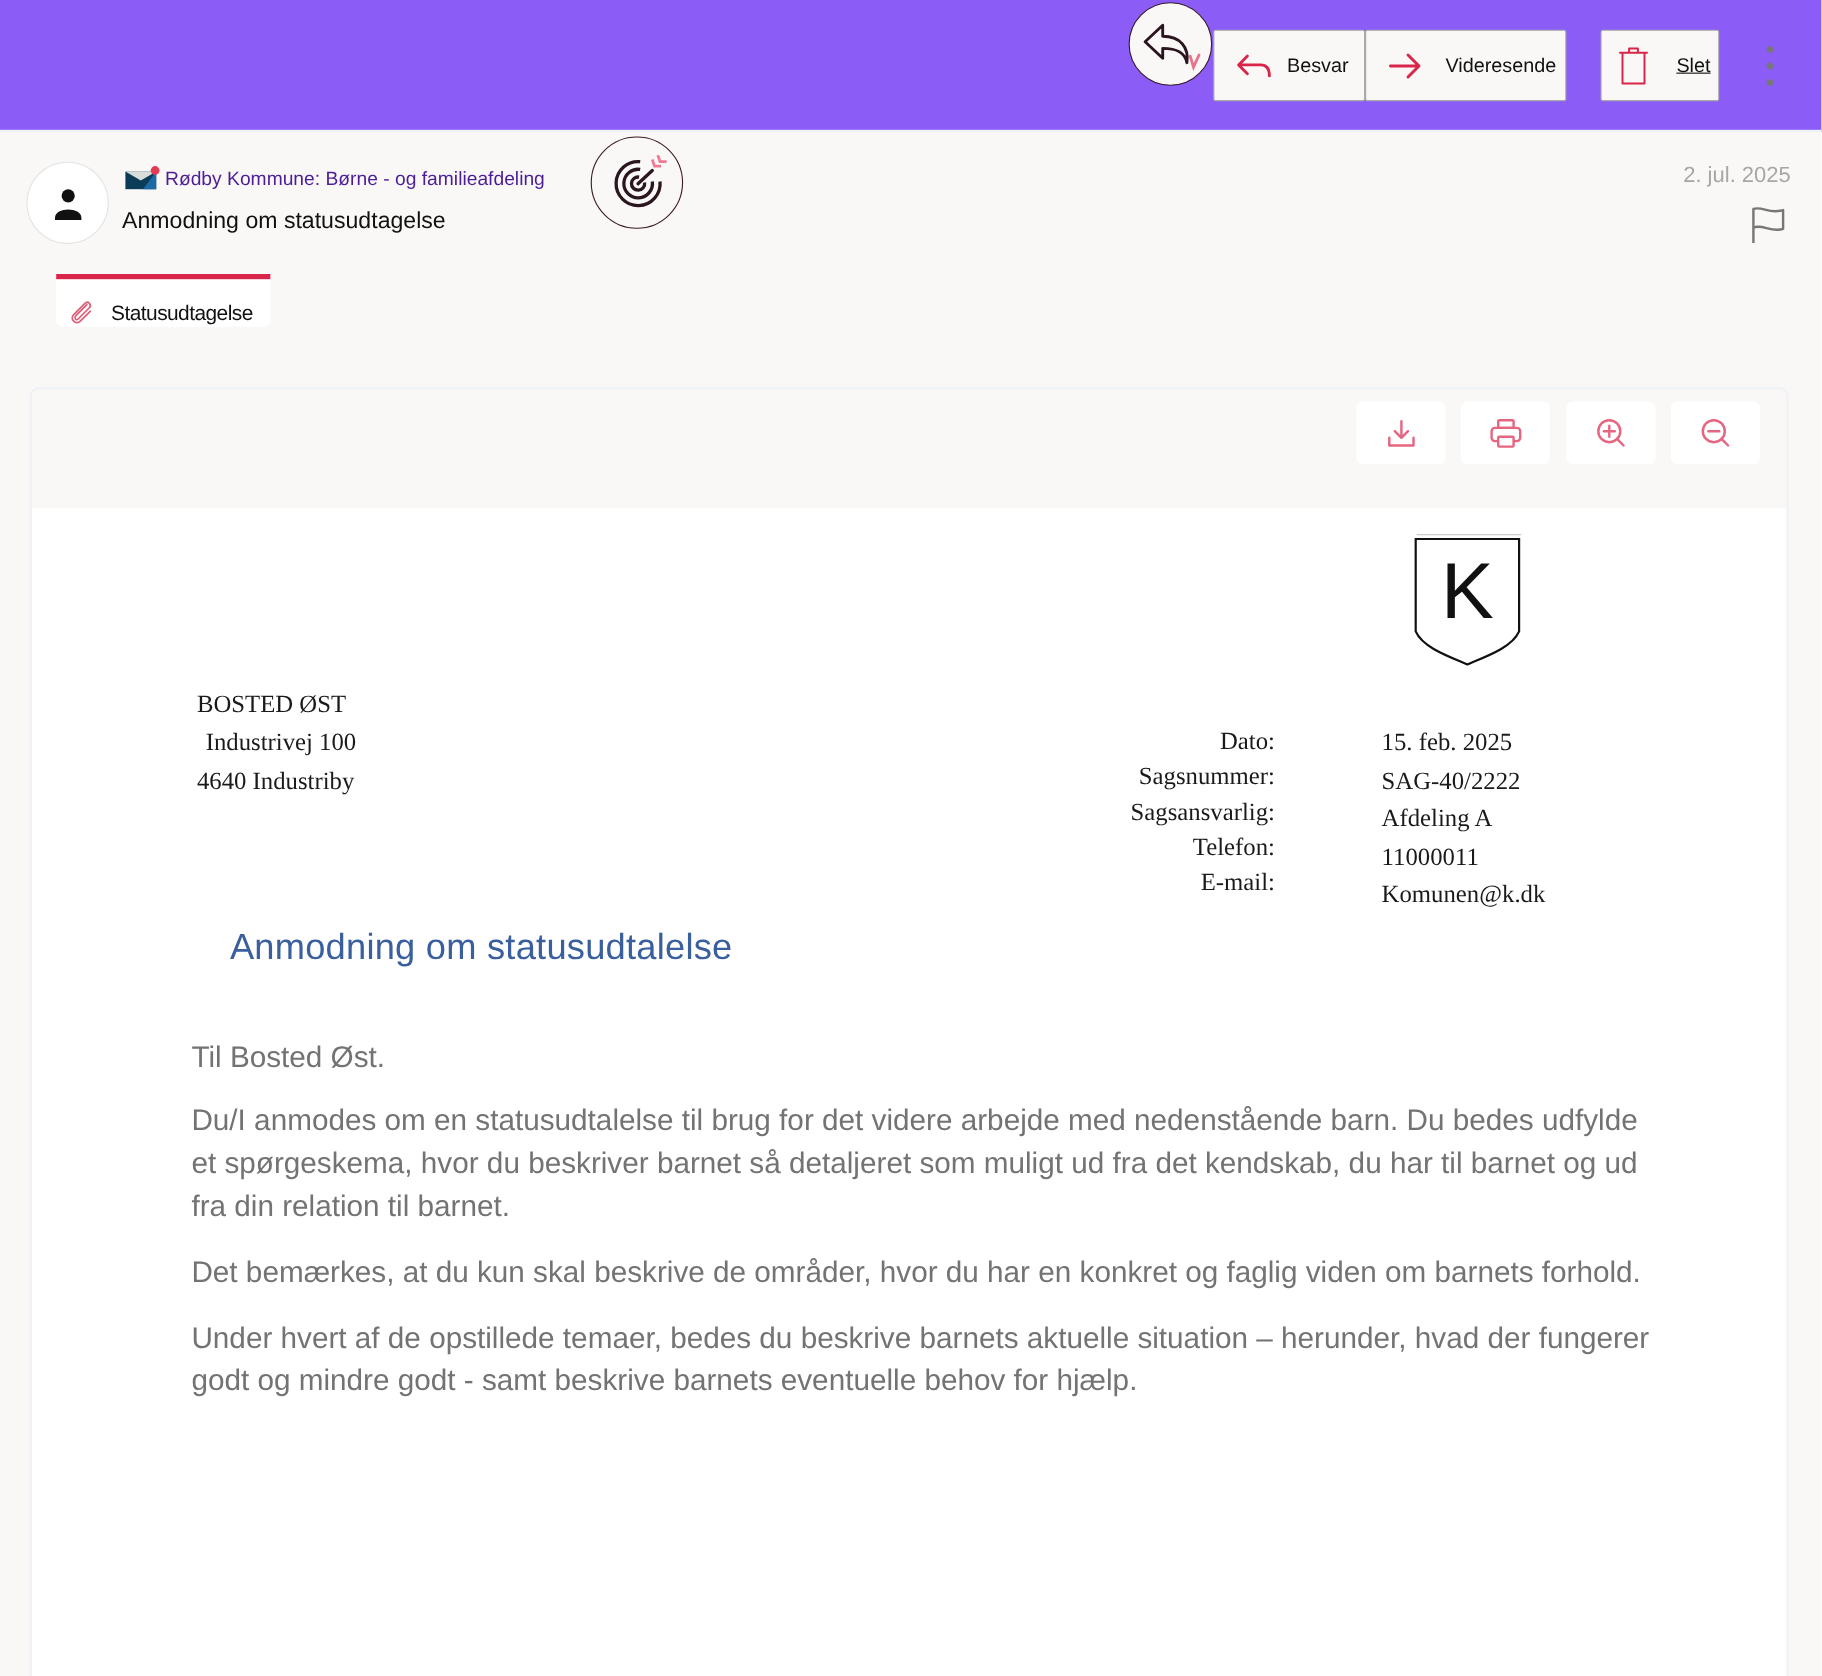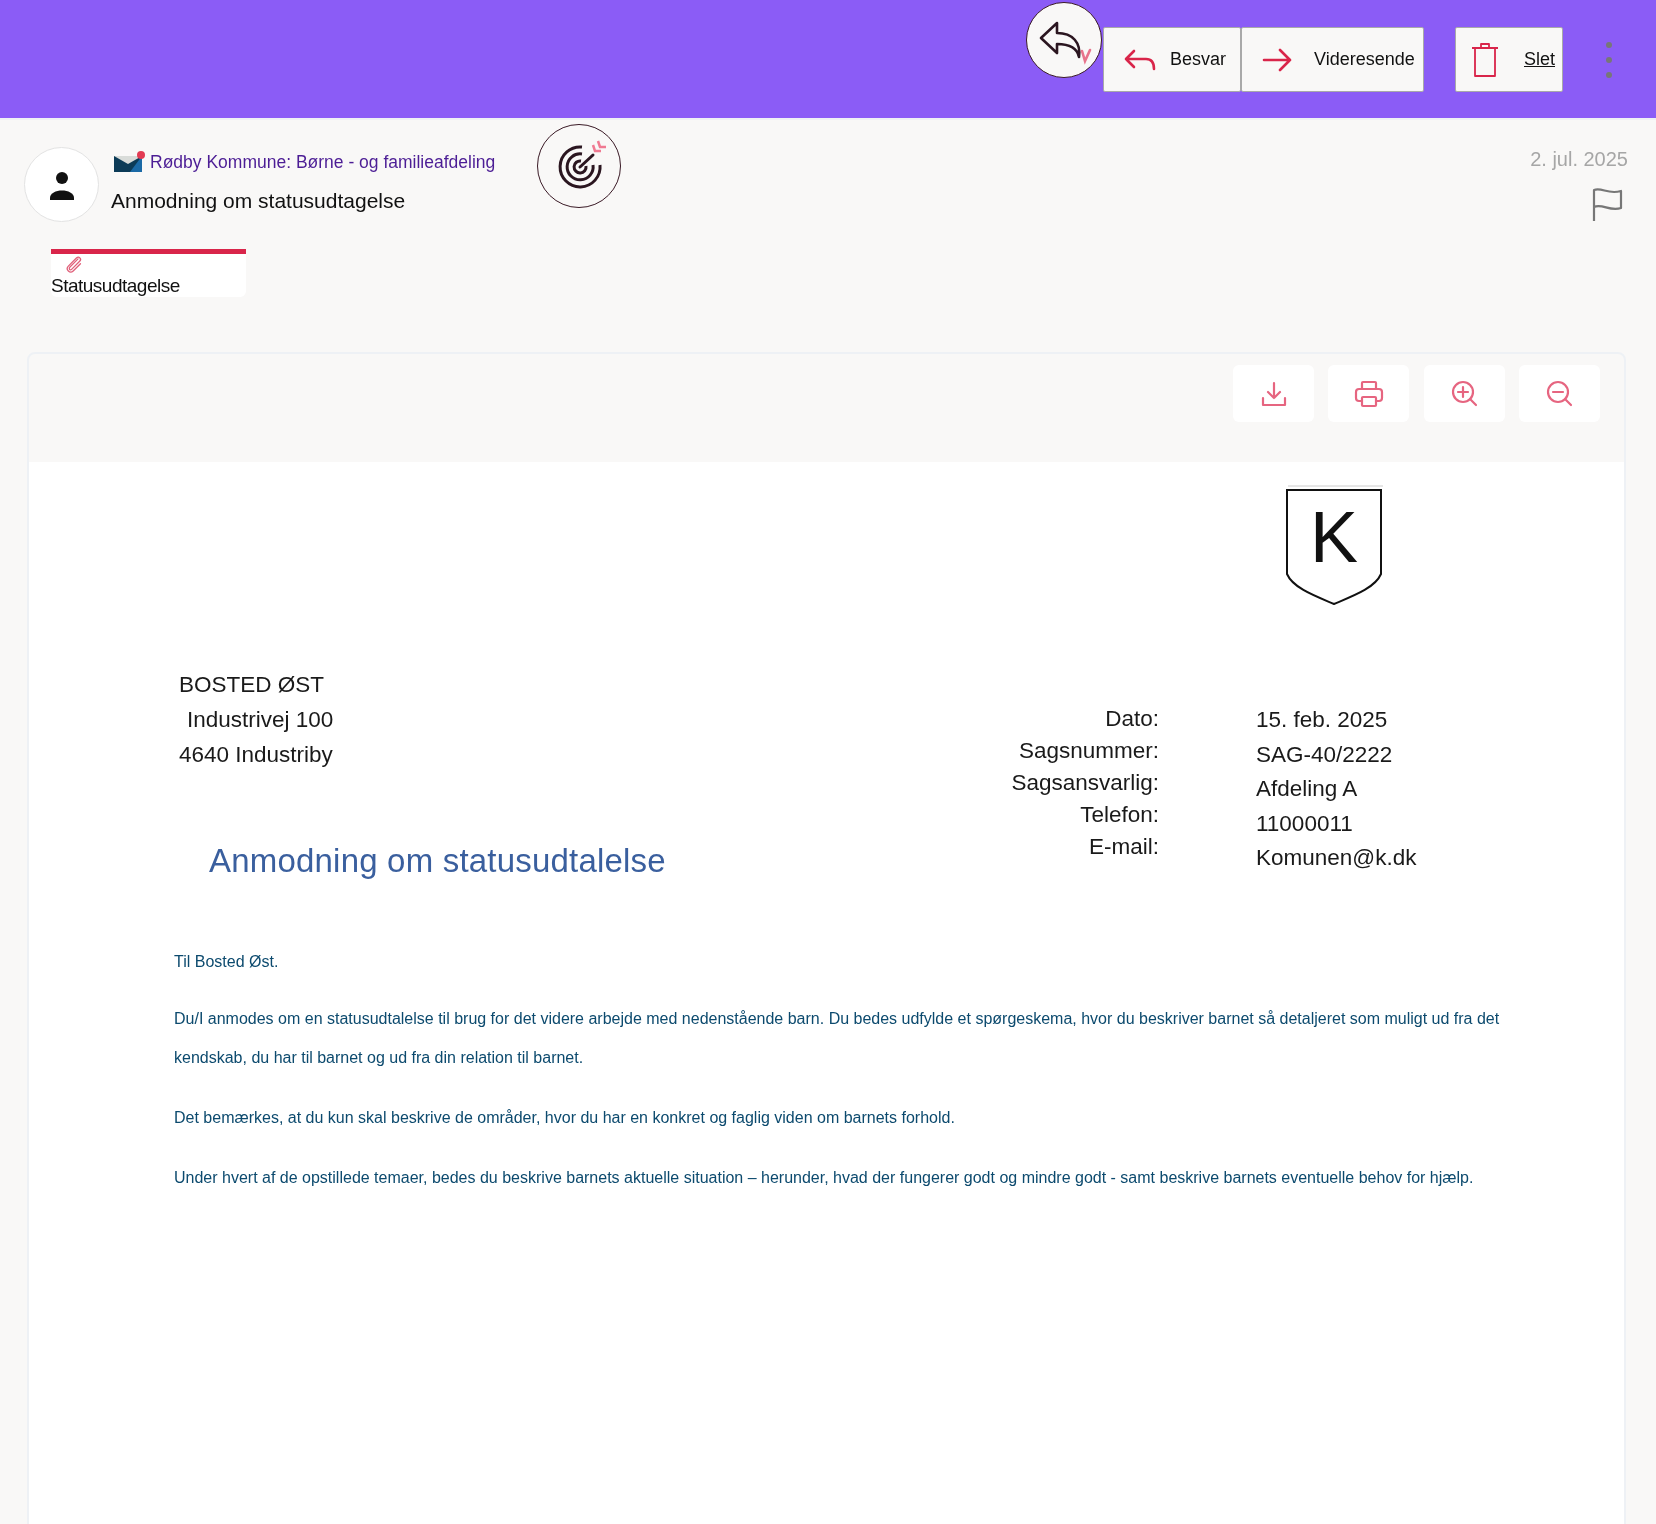--- a/index.html
+++ b/index.html
@@ -13,34 +13,34 @@
   .btn svg { flex:none; }
   .more { position:absolute; left:1600px; top:42px; width:18px; height:36px; display:flex; flex-direction:column; align-items:center; justify-content:space-between; }
   .more span { width:6px; height:6px; border-radius:50%; background:#777; }
 
   .avatar { position:absolute; left:24px; top:147px; width:75px; height:75px; border-radius:50%; background:#fff; border:1.5px solid #e3e3e3; box-sizing:border-box; }
   .sender { position:absolute; left:112px; top:150px; font-size:17.5px; color:#4c1d95; display:flex; align-items:center; gap:4px; }
   .subject { position:absolute; left:111px; top:189px; font-size:21px; color:#111; }
   .date { position:absolute; right:28px; top:148px; font-size:20px; color:#a6a6a6; }
   .flag { position:absolute; left:1592px; top:188px; }
 
-  .tab { position:absolute; left:51px; top:249px; width:195px; height:48px; background:#fff; border-radius:0 0 6px 6px; border-top:5px solid #d9254a; box-sizing:border-box; display:flex; align-items:flex-start; font-size:19px; letter-spacing:-0.5px;flex-direction:column; }
+  .tab { position:absolute; left:51px; top:249px; width:195px; height:48px; background:#fff; border-radius:0 0 6px 6px; border-top:5px solid #d9254a; box-sizing:border-box; display:flex; align-items:flex-end; font-size:19px; letter-spacing:-0.5px; }
   .tab svg { margin:0 14px 0 10px; }
 
   .viewer { position:absolute; left:27px; top:352px; width:1599px; height:1200px; border:2px solid #eef1f5; border-radius:8px; background:#f9f8f7; box-sizing:border-box; overflow:hidden; }
   .tool { position:absolute; top:11px; width:81px; height:57px; background:#fff; border-radius:6px; display:flex; align-items:center; justify-content:center; }
   .page { position:absolute; left:0; top:108px; width:1597px; height:1100px; background:#fff; }
 
-  .doc-sans { font-family:Liberation Sans, sans-serif; font-size:22.5px; color:#1a1a1a;margin-top:45px; }
+  .doc-sans { font-family:Liberation Serif, serif; font-size:22.5px; color:#1a1a1a; }
   .addr { position:absolute; left:150px; top:160px; line-height:35px; }
   .meta { position:absolute; top:196px; line-height:32px; }
   .meta-labels { left:920px; width:210px; text-align:right; }
   .meta-values { left:1227px; top:196px; line-height:34.5px; }
   .doc-title { position:absolute; left:145px; top:380px; font-size:33px; color:#3a5f9e; font-family:"Liberation Sans", sans-serif; letter-spacing:0.2px;margin-left:35px; }
-  .body-text { position:absolute; left:145px; top:480px; width:1340px; font-family:"Liberation Sans", sans-serif; font-size:16px; line-height:39px; color:#0c4a6e; }
+  .body-text { position:absolute; left:145px; top:480px; width:1340px; font-family:"Liberation Sans", sans-serif; font-size:27px; line-height:39px; color:#737373; }
   .body-text p { margin:0 0 21px 0; }
   .logo { position:absolute; left:1254px; top:22px; }
 </style>
 </head>
 <body>
 
 <div class="topbar">
   <div class="circle-icon" style="left:1026px; top:2px; width:76px; height:76px;">
     <svg width="76" height="76" viewBox="0 0 76 76">
       <path d="M30 20 L14 35 L30 50 L30 41 C42 41 50 44 52 54 C54 40 46 30 30 30 Z" fill="none" stroke="#2b1620" stroke-width="2.6" stroke-linejoin="round"></path>

